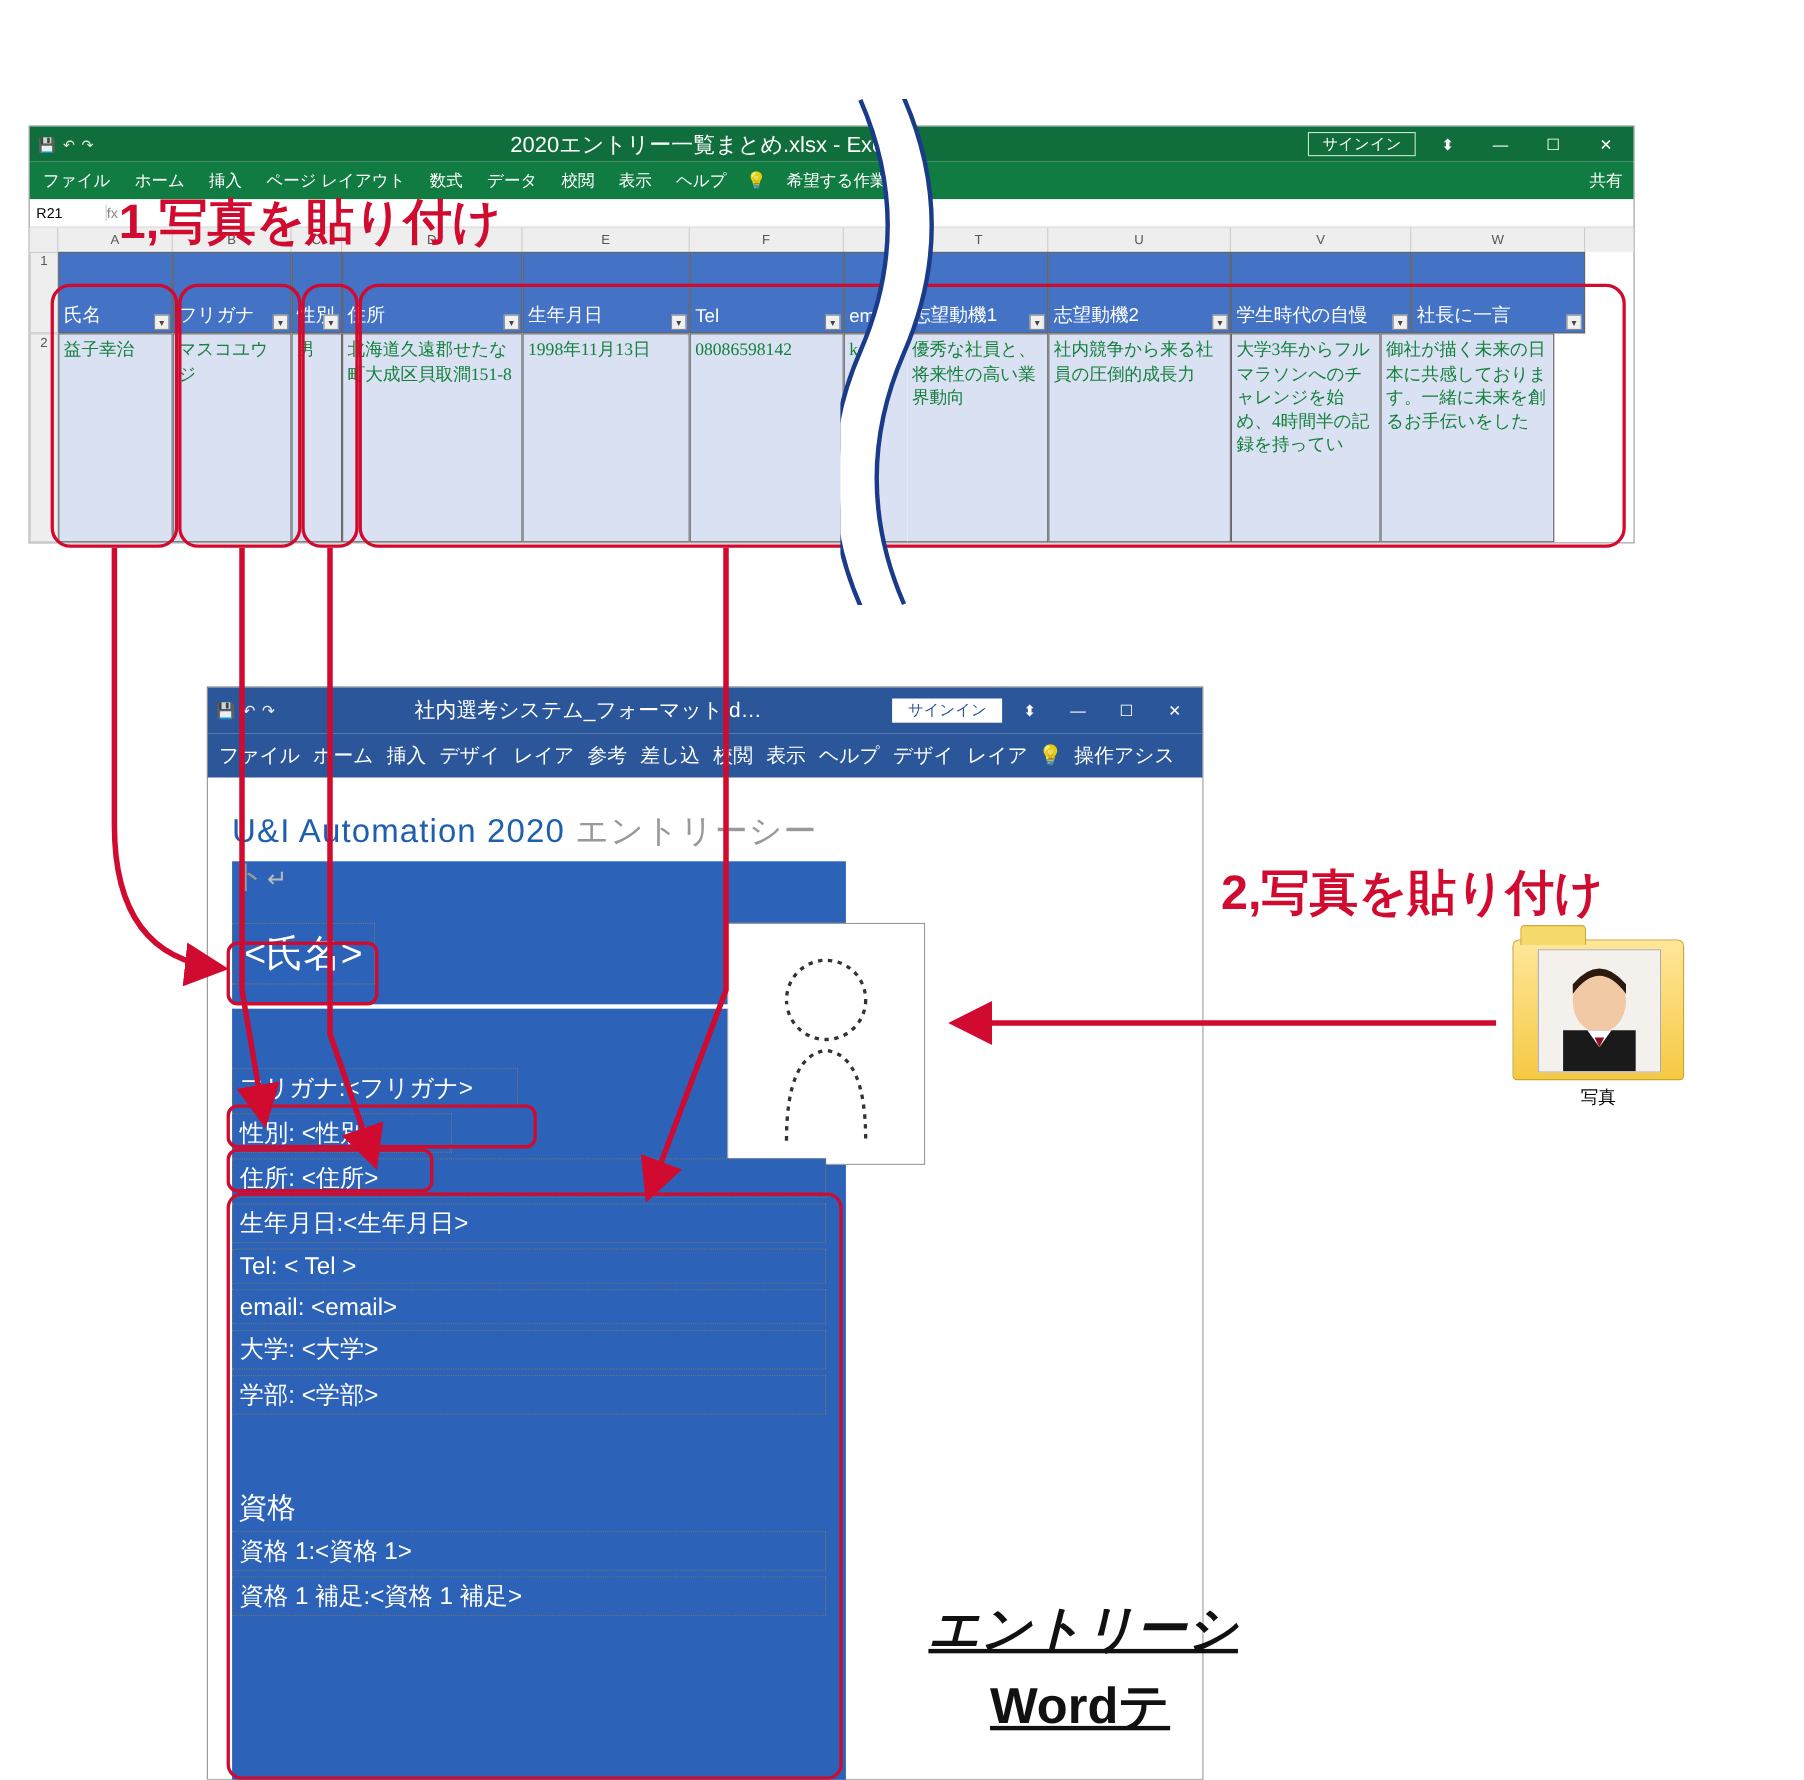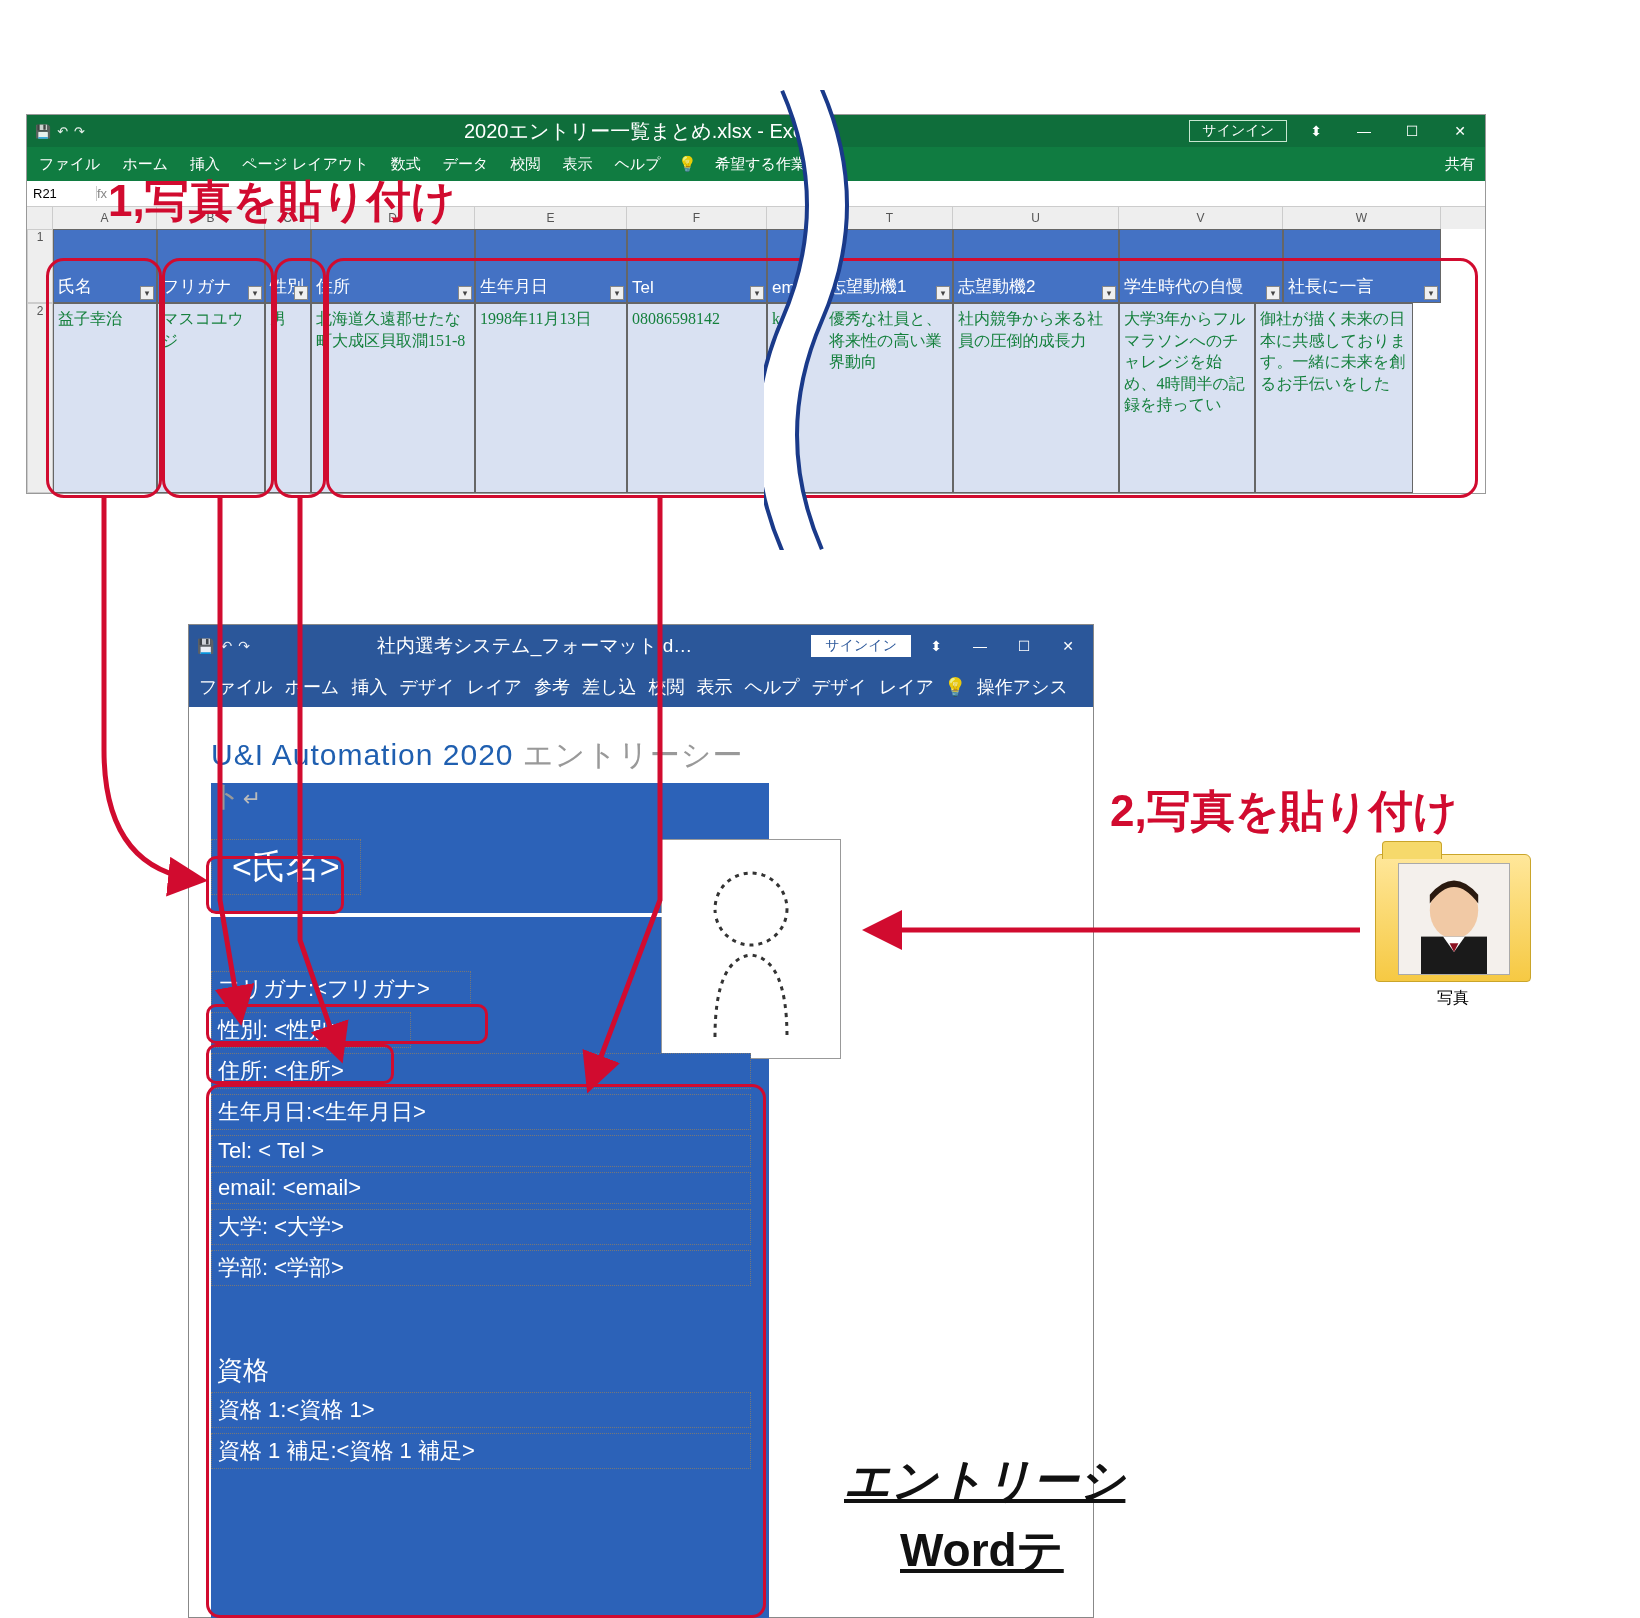--- a/index.html
+++ b/index.html
@@ -58,21 +58,21 @@
   .word-ribbon { height:40px; background:#2b579a; color:#fff; display:flex; align-items:center; gap:8px; font-size:18px; padding-left:8px;}
   .word-ribbon .tab{ padding:4px 2px; cursor:pointer; white-space:nowrap;}
   .word-ribbon .bulb{opacity:.9;}
   .word-canvas { flex:1; background:#fff; position:relative; padding: 28px 22px 0 22px; }
 
   .doc-title { font-size:30px; color:#999; letter-spacing:1px; margin-bottom:22px;}
   .doc-title .blue { color:#1f5fb0; }
   .doc-title .para{ color:#bbb; font-size:22px;}
 
   .field-box { border:1px dotted #777; color:#fff; font-size:22px; padding:2px 6px; margin:0 0 5px 0; background:#2c62b8; display:inline-block;}
-  .name-box { font-size:34px; padding:4px 20px; margin-bottom:12px;}
+  .name-box { font-size:34px; padding:4px 10px; margin-bottom:12px;}
   .name-underline { width: 530px; height:4px; background:#fff; margin:6px 0 24px 0;}
   .sect-head { color:#fff; font-size:26px; padding:4px 6px;}
   .doc-blue-bg { position:absolute; left:22px; top:76px; width:558px; height:880px; background:#2c62b8; z-index:0;}
   .doc-content { position:relative; z-index:1; width:560px;}
 
   .photo-slot { position:absolute; right:252px; top:132px; width:180px; height:220px; border:1px solid #999; background:#fff; display:flex;align-items:center;justify-content:center;}
   .photo-slot svg { width:120px; height:180px;}
 
   .big-text { position:absolute; font-size:46px; font-weight:bold; color:#111; text-decoration: underline;}
 

